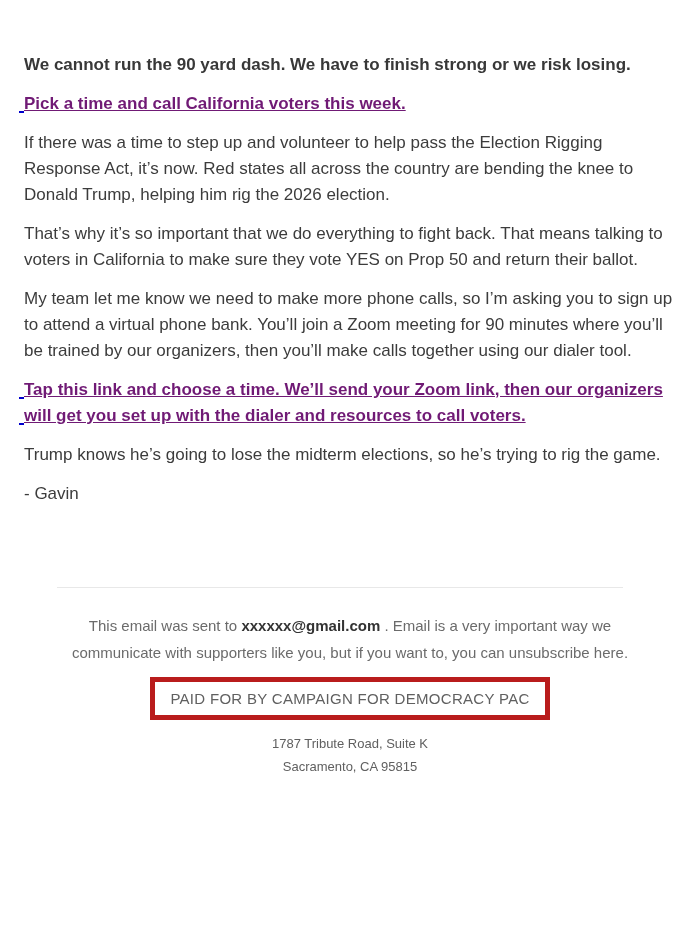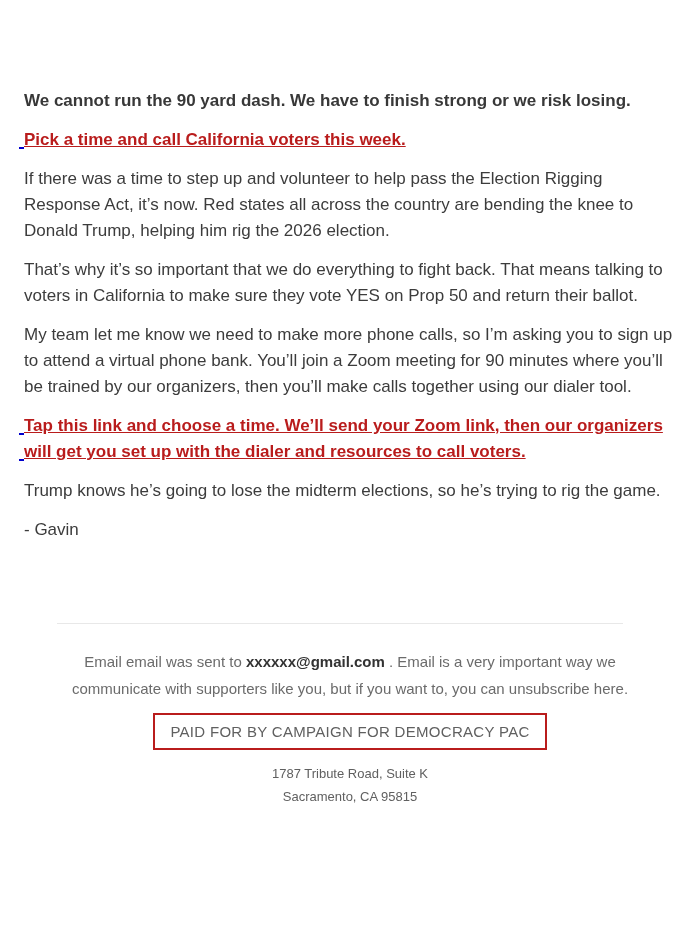--- a/index.html
+++ b/index.html
@@ -10,37 +10,37 @@
   }
   body {
     width: 700px;
     height: 944px;
     overflow: hidden;
     box-sizing: border-box;
     font-family: "Liberation Sans", sans-serif;
     color: #3c3c3c;
   }
   .email-body {
-    padding: 88px 24px 0 24px;
+    padding: 52px 24px 0 24px;
     font-size: 17px;
     line-height: 26px;
   }
   .block {
     margin: 0 0 13px 0;
   }
   .line {
     white-space: nowrap;
   }
   .heading .line {
     font-weight: bold;
     color: #383838;
   }
   a.email-link {
     display: block;
-    color: #b91c1c;
+    color: #701a75;
     font-weight: bold;
     text-decoration: underline;
     cursor: pointer;
   }
   a.email-link .line {
     position: relative;
   }
   
   a.email-link .line::before {
     content: "";
@@ -75,21 +75,21 @@
     font-weight: bold;
   }
   .unsubscribe {
     color: #6b6b6b;
     text-decoration: none;
     cursor: pointer;
   }
   .disclaimer-box {
     display: inline-block;
     margin-top: 11px;
-    border: 2px solid #b91c1c;
+    border: 5px solid #b91c1c;
     padding: 7px 15px;
     font-size: 15px;
     line-height: 19px;
     letter-spacing: 0.3px;
     color: #606060;
     background: #ffffff;
   }
   .address {
     margin-top: 12px;
     font-size: 13px;
@@ -142,21 +142,21 @@
     <div class="line">- Gavin</div>
   </div>
 
 </div>
 
 <hr class="divider">
 
 <div class="footer-section">
 
   <div class="footer-note">
-    <div><span>Email email was sent to </span><span class="recipient-email">xxxxxx@gmail.com</span><span> . Email is a very important way we</span></div>
+    <div><span>This email was sent to </span><span class="recipient-email">xxxxxx@gmail.com</span><span> . Email is a very important way we</span></div>
     <div><span>communicate with supporters like you, but if you want to, you can </span><span class="unsubscribe">unsubscribe here.</span></div>
   </div>
 
   <div class="disclaimer-box">
     <span>PAID FOR BY CAMPAIGN FOR DEMOCRACY PAC</span>
   </div>
 
   <div class="address">
     <div>1787 Tribute Road, Suite K</div>
     <div>Sacramento, CA 95815</div>

